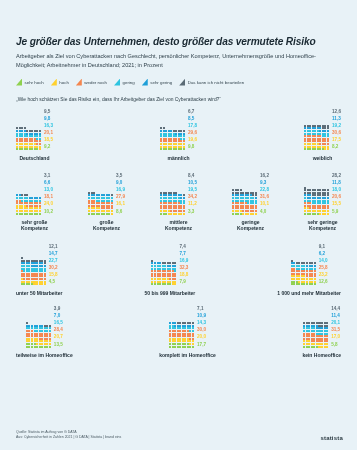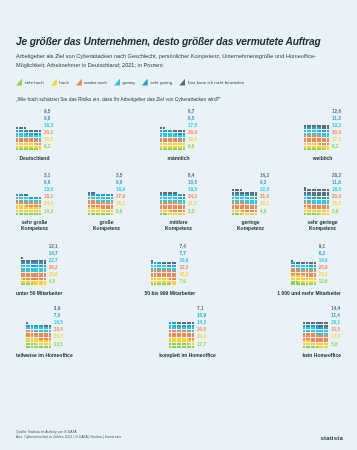--- a/index.html
+++ b/index.html
@@ -72,21 +72,21 @@
     position:absolute; right:14px; bottom:9px;
     font-size:6px; font-weight:bold; color:#2b3a42; letter-spacing:0.2px;
   }
 </style>
 </head>
 <body>
 
 <div id="infographic">
 
   <div class="hdr">
-    <div class="hdr-title">Je größer das Unternehmen, desto größer das vermutete Auftrag</div>
+    <div class="hdr-title">Je größer das Unternehmen, desto größer das vermutete Risiko</div>
     <div class="hdr-sub">Arbeitgeber als Ziel von Cyberattacken nach Geschlecht, persönlicher Kompetenz, Unternehmensgröße und Homeoffice-Möglichkeit; Arbeitnehmer in Deutschland; 2021; in Prozent</div>
   </div>
 
   <div class="legend" id="legend">
       <div class="lg-item">
         <span class="lg-swatch" style="background: rgb(143, 209, 79);"></span>
         <span class="lg-label">sehr hoch</span>
       </div>
       <div class="lg-item">
         <span class="lg-swatch" style="background: rgb(255, 209, 46);"></span>

